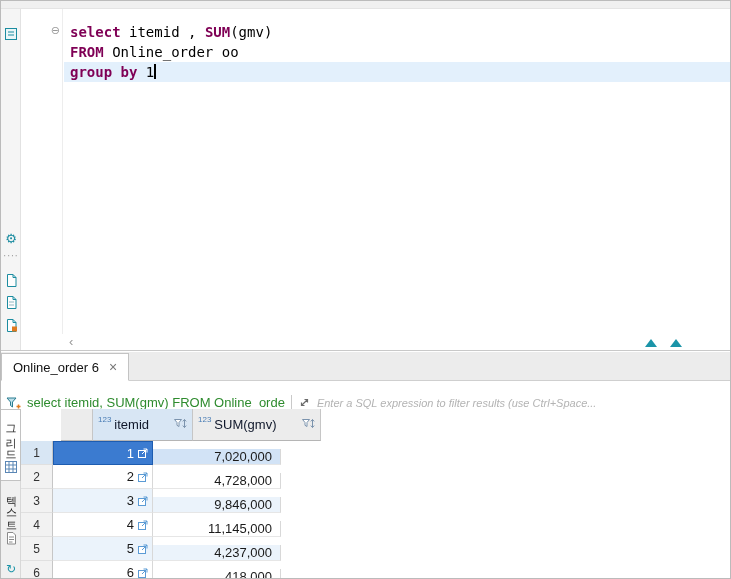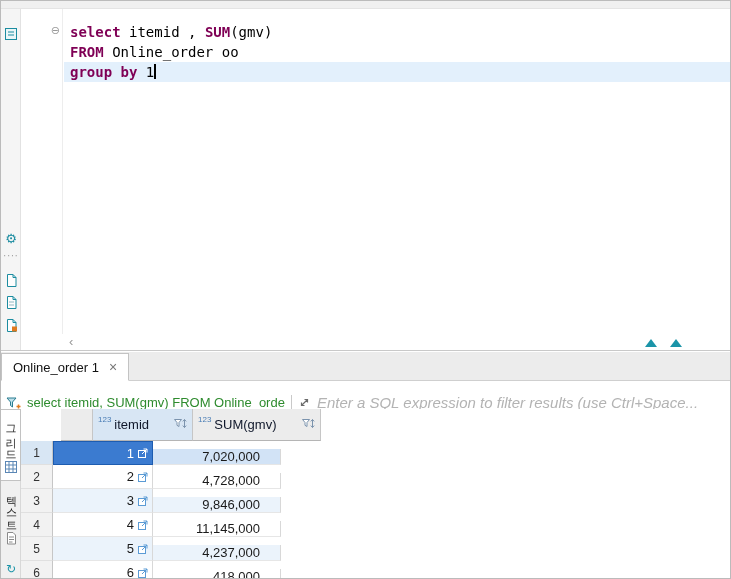--- a/index.html
+++ b/index.html
@@ -29,21 +29,21 @@
 
   
   .results-pane { position:absolute; top:351px; left:0; right:0; bottom:0; background:#fff; }
   .tabbar { position:relative; height:29px; background:#ececec; border-bottom:1px solid #cfcfcf; }
   .tab { position:absolute; left:0; top:1px; bottom:-1px; background:#fff; border:1px solid #c3c3c3; border-bottom:1px solid #fff; display:flex; align-items:center; gap:10px; padding:0 11px; font-size:13px; color:#111; cursor:pointer; }
   .tab-close { color:#777; font-size:14px; line-height:1; cursor:pointer; }
 
   .filterbar { height:44px; background:#fff; border-bottom:1px solid #dcdcdc; display:flex; align-items:center; gap:6px; padding:0 5px; }
   .fquery { color:#2e8b2e; font-size:13px; white-space:nowrap; flex-shrink:0; }
   .fsep { width:1px; height:16px; background:#c9c9c9; flex-shrink:0; }
-  .finput { flex:1; min-width:0; border:none; outline:none; background:transparent; font-family:"Liberation Sans", sans-serif; font-size:15px; font-style:italic; color:#888; }
+  .finput { flex:1; min-width:0; border:none; outline:none; background:transparent; font-family:"Liberation Sans", sans-serif; font-size:11px; font-style:italic; color:#888; }
   .finput::placeholder { color:#b3b3b3; font-style:italic; }
 
   .grid-area { position:absolute; top:57px; left:0; right:0; bottom:0; }
   .side-strip { position:absolute; left:0; top:0; bottom:0; width:20px; background:#f0f0f0; border-right:1px solid #d8d8d8; }
   .vtab { width:20px; display:flex; flex-direction:column; align-items:center; gap:5px; padding:7px 0; cursor:pointer; }
   .vtab.active { background:#fff; border:1px solid #c2c2c2; border-left:none; }
   .vtext { writing-mode:vertical-rl; text-orientation:upright; font-size:11px; line-height:1; letter-spacing:2px; color:#222; font-family:"DejaVu Sans", sans-serif; }
   .strip-bottom { position:absolute; bottom:2px; left:0; width:20px; text-align:center; color:#1b94a8; font-size:12px; font-family:"DejaVu Sans", sans-serif; cursor:pointer; }
 
   .grid { position:absolute; left:20px; top:0; right:0; bottom:0; background:#fff; overflow:hidden; }
@@ -54,21 +54,21 @@
   .badge { font-size:8px; color:#4a7db5; margin-right:3px; transform:translateY(-5px); }
   .ch-lbl { font-size:13px; color:#0f172a; }
   .sorticon { margin-left:auto; }
   .w-item { width:100px; }
   .w-gmv { width:128px; }
 
   .grow { display:flex; height:24px; }
   .rn { width:32px; background:#f2f2f2; border-right:1px solid #c6c6c6; border-bottom:1px solid #e0e0e0; display:flex; align-items:center; justify-content:center; font-size:12px; color:#333; cursor:pointer; }
   .grow.r1 .rn { background:#d8e6f4; }
   .cell { display:flex; align-items:center; justify-content:flex-end; padding:0 4px; border-right:1px solid #d8d8d8; border-bottom:1px solid #e6e6e6; font-size:13px; color:#1a1a1a; cursor:pointer; }
-  .cell.gmv { padding-right:20px;margin-top:8px; }
+  .cell.gmv { padding-right:8px;margin-top:8px; }
   .odd .cell { background:#ebf3fb; }
   .even .cell { background:#fff; }
   .grow.r1 .cell.item { background:#3b7bd0; color:#fff; border:1px solid #1d5cb0; }
   .grow.r1 .cell.gmv { background:#d2e3f6; }
   .lnk { margin-left:4px; flex-shrink:0; }
   .lnk rect { fill:#fff; stroke:#5b9bd5; }
   .lnk path { stroke:#5b9bd5; fill:none; }
   .grow.r1 .lnk rect { fill:transparent; stroke:#fff; }
   .grow.r1 .lnk path { stroke:#fff; }
 </style>
@@ -129,21 +129,21 @@
     <div class="restore-arrows">
       <span class="tri-up"></span>
       <span class="tri-up"></span>
     </div>
   </div>
 
   <div class="results-pane">
 
     <div class="tabbar">
       <div class="tab">
-        <span>Online_order 1</span>
+        <span>Online_order 6</span>
         <span class="tab-close">×</span>
       </div>
     </div>
 
     <div class="filterbar">
       <span style="flex-shrink:0; line-height:0;">
         <svg width="15" height="14" viewBox="0 0 15 14">
             <path d="M1 2 h9 l-3.5 4 v5 l-2 -1.5 v-3.5 z" fill="#bfe0ea" stroke="#2a7d91"></path>
             <path d="M10.5 10.5 h4 M12.5 8.5 v4" stroke="#e07a1f" stroke-width="1.5" fill="none"></path>
           </svg>

